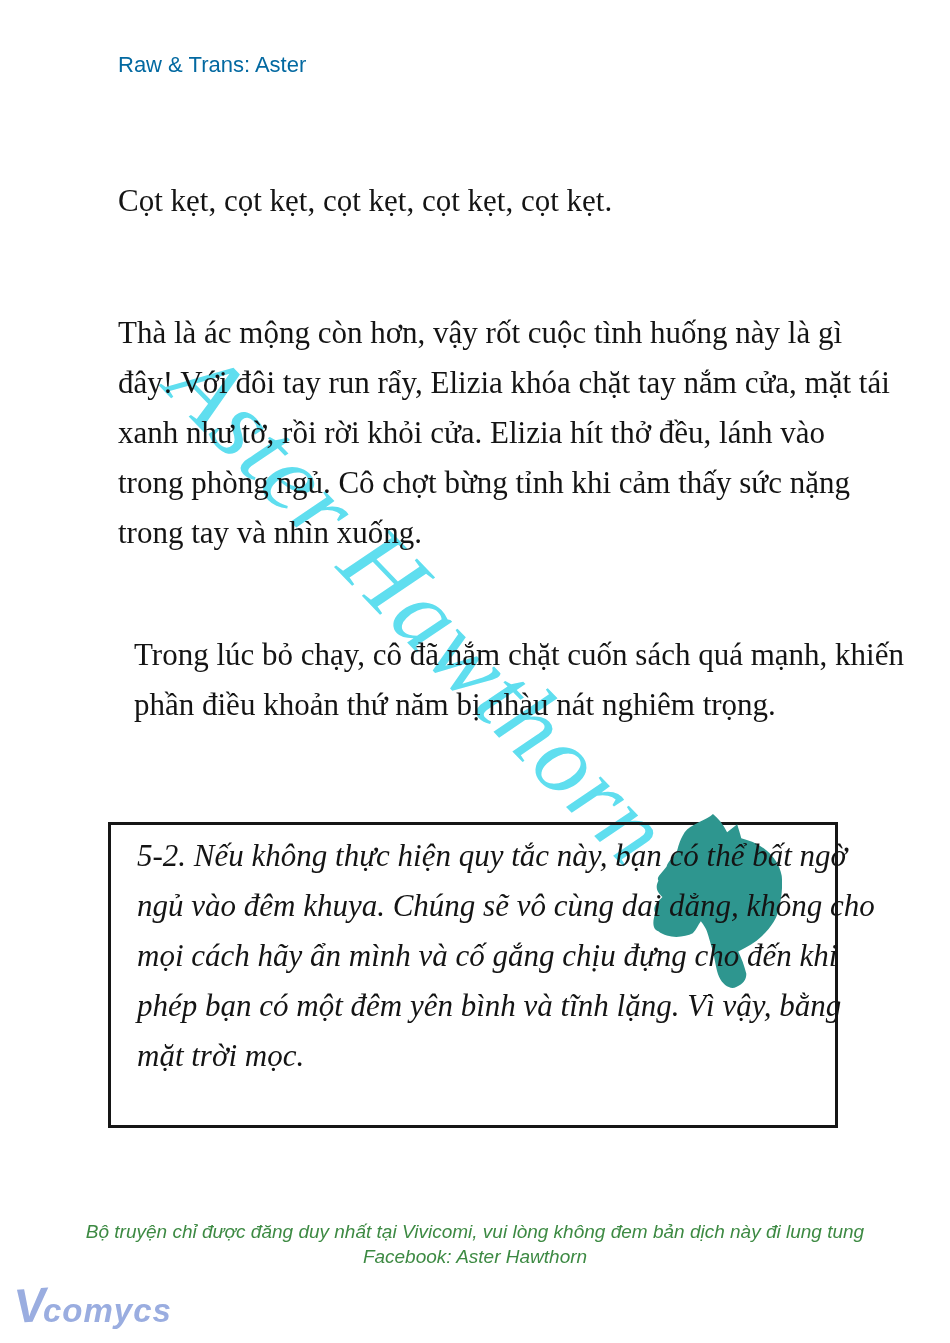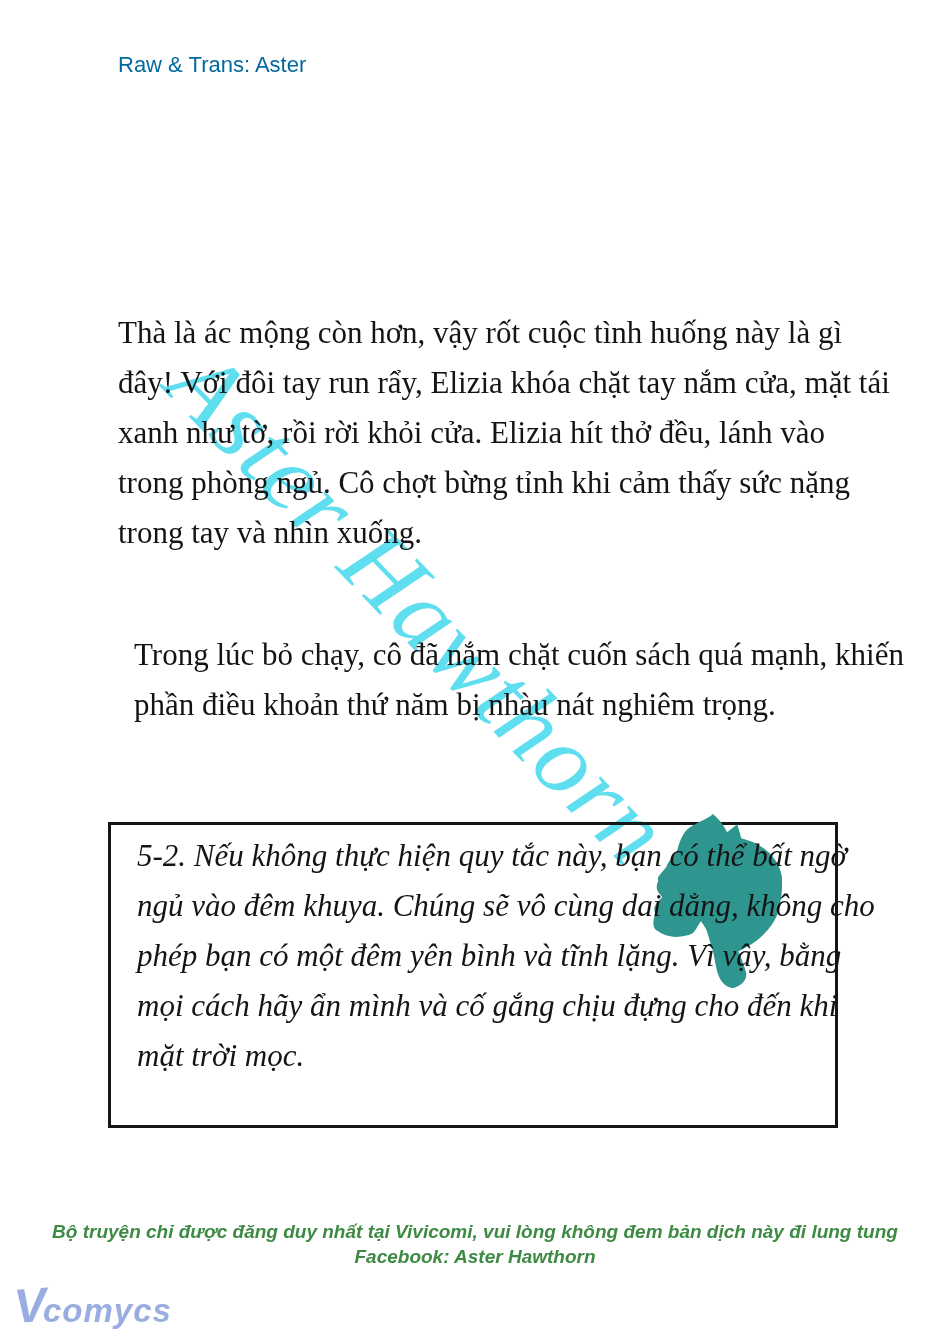--- a/index.html
+++ b/index.html
@@ -77,21 +77,21 @@
     top: 806px;
     z-index: 3;
   }
   .footer {
     position: absolute;
     left: 0;
     top: 1219px;
     width: 950px;
     text-align: center;
     font-family: "Liberation Sans", sans-serif;
-    font-weight: bold;
+    font-weight: normal;
     font-style: italic;
     font-size: 19px;
     line-height: 25px;
     color: #3d8a43;
     z-index: 2;
   }
   .logo {
     position: absolute;
     left: 14px;
     top: 1278px;
@@ -116,20 +116,23 @@
 </style>
 </head>
 <body>
 
 <div class="page">
 
   <div class="watermark">Aster Hawthorn</div>
 
   <div class="credit">Raw &amp; Trans: Aster</div>
 
+  <div class="para p1">
+    <div class="tline">Cọt kẹt, cọt kẹt, cọt kẹt, cọt kẹt, cọt kẹt.</div>
+  </div>
 
   <div class="para p2">
     <div class="tline">Thà là ác mộng còn hơn, vậy rốt cuộc tình huống này là gì</div>
     <div class="tline">đây! Với đôi tay run rẩy, Elizia khóa chặt tay nắm cửa, mặt tái</div>
     <div class="tline">xanh như tờ, rồi rời khỏi cửa. Elizia hít thở đều, lánh vào</div>
     <div class="tline">trong phòng ngủ. Cô chợt bừng tỉnh khi cảm thấy sức nặng</div>
     <div class="tline">trong tay và nhìn xuống.</div>
   </div>
 
   <div class="para p3">
@@ -164,22 +167,22 @@
       C108,38 98,34 90,32
       C89,27 87,22 86,18
       L76,26
       C72,18 67,12 62,8
       Z"></path>
   </svg>
 
   <div class="rule-text">
     <div class="tline">5-2. Nếu không thực hiện quy tắc này, bạn có thể bất ngờ</div>
     <div class="tline">ngủ vào đêm khuya. Chúng sẽ vô cùng dai dẳng, không cho</div>
+    <div class="tline">mọi cách hãy ẩn mình và cố gắng chịu đựng cho đến khi</div>
     <div class="tline">phép bạn có một đêm yên bình và tĩnh lặng. Vì vậy, bằng</div>
-    <div class="tline">mọi cách hãy ẩn mình và cố gắng chịu đựng cho đến khi</div>
     <div class="tline">mặt trời mọc.</div>
   </div>
 
   <div class="footer">
     <div>Bộ truyện chỉ được đăng duy nhất tại Vivicomi, vui lòng không đem bản dịch này đi lung tung</div>
     <div>Facebook: Aster Hawthorn</div>
   </div>
 
   <div class="logo">
     <span class="logo-v">V</span><span class="logo-rest">comycs</span>

